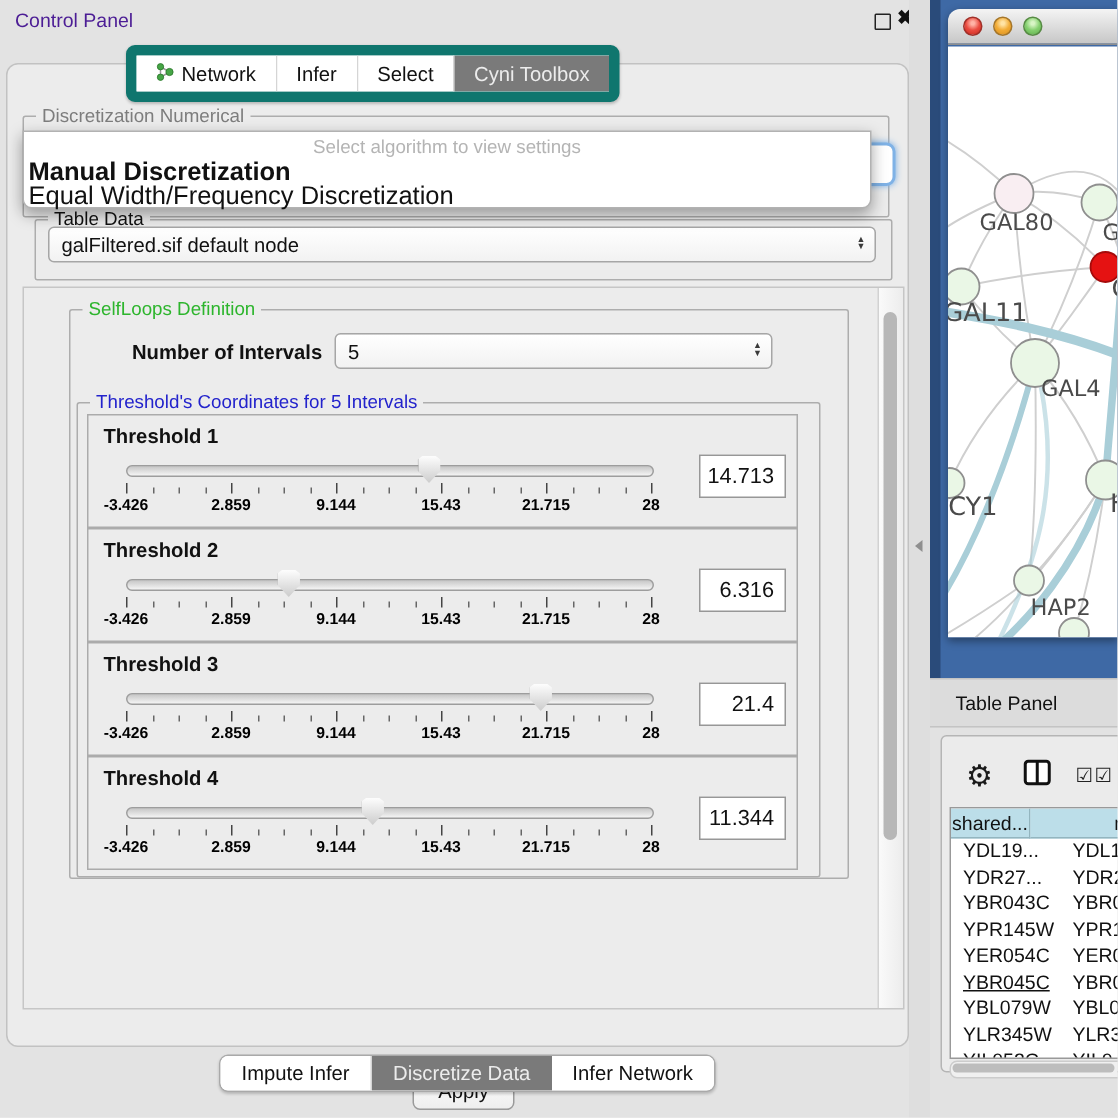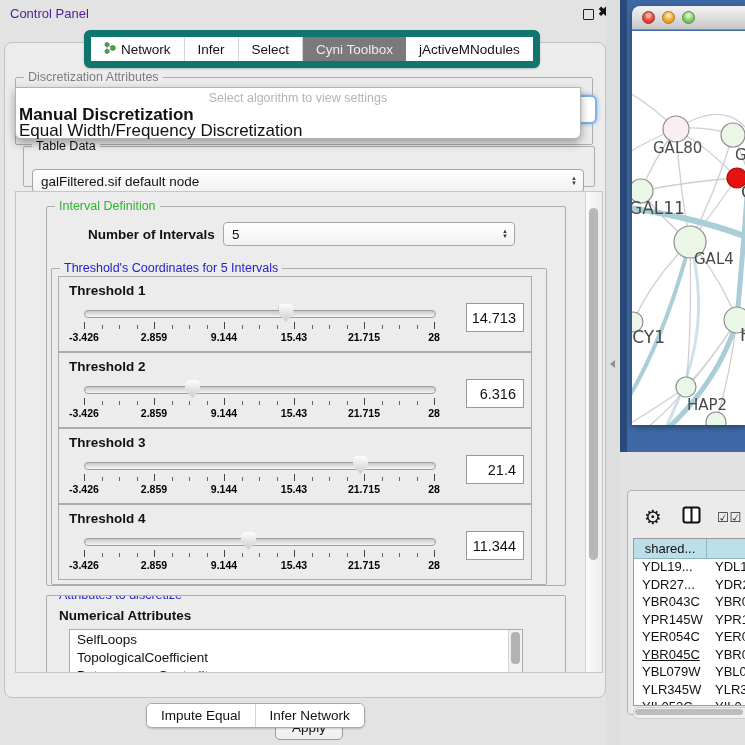--- a/index.html
+++ b/index.html
@@ -172,53 +172,50 @@
   </div>
   <div class="tab">
       <span>Infer</span>
     </div>
   <div class="tab">
       <span>Select</span>
     </div>
   <div class="tab sel">
       <span>Cyni Toolbox</span>
     </div>
-  <div class="tab">
-      <span>jActiveMNodules</span>
-    </div>
 </div>
 
 <div class="abs cp-body">
 
   <div class="group algo-group">
-    <span class="group-label">Discretization Attributes</span>
+    <span class="group-label">Discretization Numerical</span>
   </div>
   <div class="abs focus-combo"></div>
 
   <div class="abs popup">
     <div class="popup-hint">Select algorithm to view settings</div>
     <div class="popup-opt b" style="top:17px">Manual Discretization</div>
     <div class="popup-opt" style="top:33px">Equal Width/Frequency Discretization</div>
   </div>
 
   <div class="group td-group">
     <span class="group-label">Table Data</span>
-    <div class="combo" style="left:8px;top:22px;width:552px;height:24px">
+    <div class="combo" style="left:8px;top:4px;width:552px;height:24px">
       <span>galFiltered.sif default node</span>
       <span class="updown">
           <span>▲</span>
           <span>▼</span>
         </span>
     </div>
   </div>
 
   <div class="abs scroll-area">
 
     <div class="group int-group">
-      <span class="group-label">Interval Definition</span>
+      <span class="group-label">SelfLoops Definition</span>
       <div class="num-label">Number of Intervals</div>
       <div class="combo num-spinner" style="position:absolute">
         <span>5</span>
         <span class="updown">
             <span>▲</span>
             <span>▼</span>
           </span>
       </div>
 
       <div class="group coords-group">
@@ -368,44 +365,35 @@
               <span class="tick-label" style="left: 165px;">9.144</span>
               <span class="tick-label" style="left: 235px;">15.43</span>
               <span class="tick-label" style="left: 305px;">21.715</span>
               <span class="tick-label" style="left: 375px;">28</span>
             </div>
           <div class="valbox">11.344</div>
         </div>
       </div>
     </div>
 
-    <div class="group attr-group">
-      <span class="group-label blue-label">Attributes to discretize</span>
-      <div class="attr-bold">Numerical Attributes</div>
-      <div class="attr-list">
-        <div class="attr-item" style="top:2px">SelfLoops</div>
-        <div class="attr-item" style="top:20px">TopologicalCoefficient</div>
-        <div class="attr-item" style="top:38px">BetweennessCentrality</div>
-        <div class="list-vscroll">
-            <div class="list-vthumb"></div>
-          </div>
-      </div>
-    </div>
 
     <div class="vscroll">
         <div class="vthumb"></div>
       </div>
   </div>
 
   <div class="abs apply-btn">Apply</div>
 </div>
 
 <div class="abs bottom-tabs">
   <div class="btab">
-      <span>Impute Equal</span>
+      <span>Impute Infer</span>
+    </div>
+  <div class="btab sel">
+      <span>Discretize Data</span>
     </div>
   <div class="btab">
       <span>Infer Network</span>
     </div>
 </div>
 
 <div class="abs splitter">
     <div class="grip"></div>
   </div>
 
@@ -469,34 +457,37 @@
           <text x="62" y="233" font-size="15">GAL4</text>
           <text x="-13" y="312" font-size="17">GCY1</text>
           <text x="108" y="310" font-size="17">H</text>
           <text x="55" y="379" font-size="15">HAP2</text>
         </g>
     </svg>
   </div>
 </div>
 
 <div class="abs tp-section">
+  <div class="tp-header">
+    <span>Table Panel</span>
+  </div>
   <div class="tp-inner">
     <div class="tp-toolbar">
       <span class="gear">⚙</span>
       <span class="colicon">
         <svg width="19" height="18" viewBox="0 0 19 18">
           <rect x="1.5" y="1.5" width="16" height="15" rx="2" fill="#fff" stroke="#111" stroke-width="2"></rect>
           <line x1="9.5" y1="1.5" x2="9.5" y2="16.5" stroke="#111" stroke-width="2"></line>
         </svg>
       </span>
       <span class="checks">☑☑</span>
     </div>
     <div class="tp-table">
       <div class="tp-headrow">
-        <div class="tp-hcell" style="width:73px">shared...</div>
+        <div class="tp-hcell" style="width:53px">shared...</div>
         <div class="tp-hcell" style="width:127px">na</div>
       </div>
       <div class="tp-rows">
           <div class="tp-row">
             <div class="tp-cell" style="width: 73px;">YDL19...</div>
             <div class="tp-cell" style="width: 127px;">YDL1</div>
           </div>
           <div class="tp-row">
             <div class="tp-cell" style="width: 73px;">YDR27...</div>
             <div class="tp-cell" style="width: 127px;">YDR2</div>

